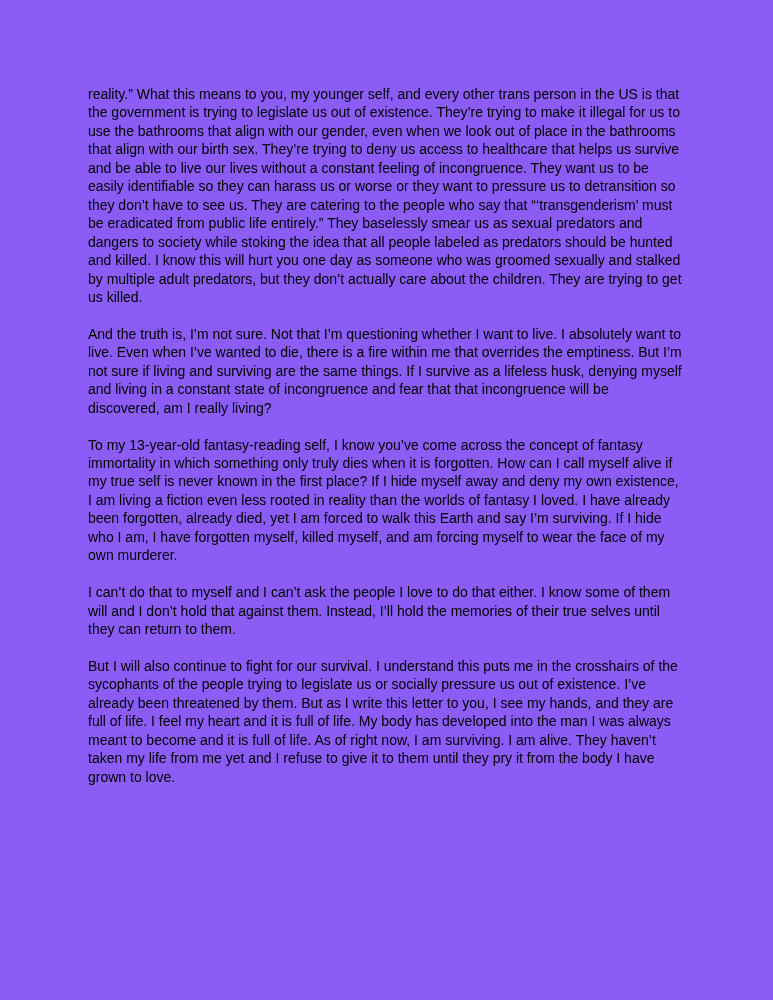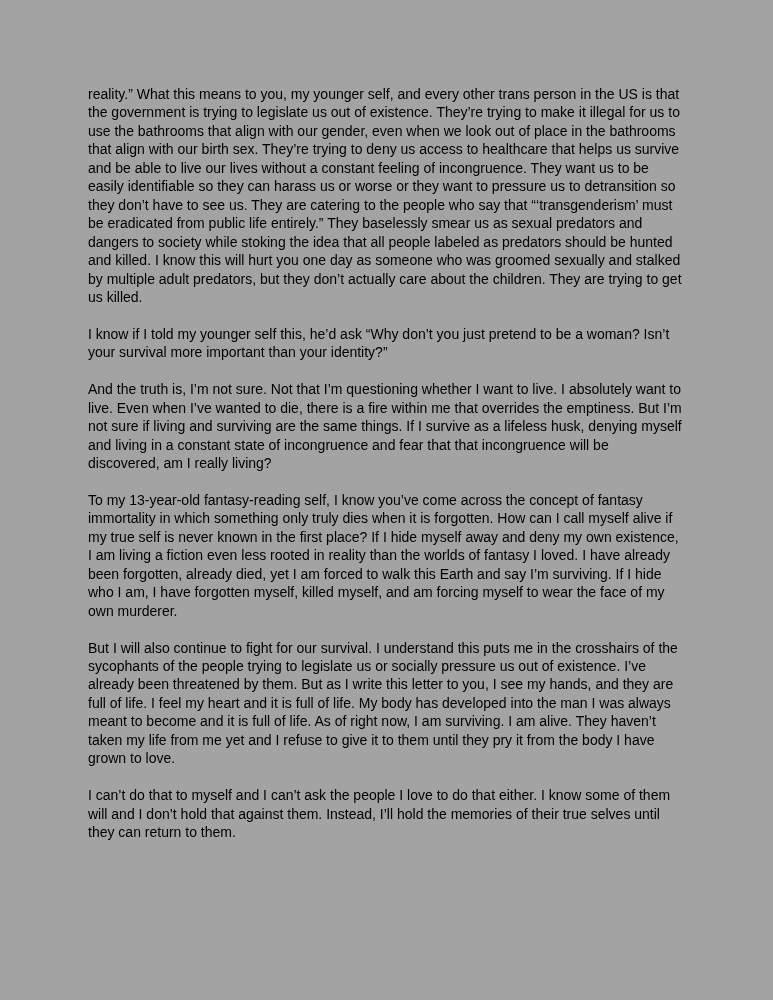--- a/index.html
+++ b/index.html
@@ -4,21 +4,21 @@
 <style>
   html, body {
     margin: 0;
     padding: 0;
     background: #ffffff;
   }
   .page {
     position: relative;
     width: 773px;
     height: 1000px;
-    background: #a3a3a3;
+    background: #8b5cf6;
     overflow: hidden;
   }
   .text-block {
     position: absolute;
     left: 88px;
     top: 85px;
     width: 599px;
     font-family: "Liberation Sans", sans-serif;
     font-size: 14px;
     line-height: 18.45px;
@@ -43,38 +43,36 @@
 use the bathrooms that align with our gender, even when we look out of place in the bathrooms
 that align with our birth sex. They’re trying to deny us access to healthcare that helps us survive
 and be able to live our lives without a constant feeling of incongruence. They want us to be
 easily identifiable so they can harass us or worse or they want to pressure us to detransition so
 they don’t have to see us. They are catering to the people who say that “‘transgenderism’ must
 be eradicated from public life entirely.” They baselessly smear us as sexual predators and
 dangers to society while stoking the idea that all people labeled as predators should be hunted
 and killed. I know this will hurt you one day as someone who was groomed sexually and stalked
 by multiple adult predators, but they don’t actually care about the children. They are trying to get
 us killed.</p>
-    <p>I know if I told my younger self this, he’d ask “Why don’t you just pretend to be a woman? Isn’t
-your survival more important than your identity?”</p>
     <p>And the truth is, I’m not sure. Not that I’m questioning whether I want to live. I absolutely want to
 live. Even when I’ve wanted to die, there is a fire within me that overrides the emptiness. But I’m
 not sure if living and surviving are the same things. If I survive as a lifeless husk, denying myself
 and living in a constant state of incongruence and fear that that incongruence will be
 discovered, am I really living?</p>
     <p>To my 13-year-old fantasy-reading self, I know you’ve come across the concept of fantasy
 immortality in which something only truly dies when it is forgotten. How can I call myself alive if
 my true self is never known in the first place? If I hide myself away and deny my own existence,
 I am living a fiction even less rooted in reality than the worlds of fantasy I loved. I have already
 been forgotten, already died, yet I am forced to walk this Earth and say I’m surviving. If I hide
 who I am, I have forgotten myself, killed myself, and am forcing myself to wear the face of my
 own murderer.</p>
+    <p>I can’t do that to myself and I can’t ask the people I love to do that either. I know some of them
+will and I don’t hold that against them. Instead, I’ll hold the memories of their true selves until
+they can return to them.</p>
     <p>But I will also continue to fight for our survival. I understand this puts me in the crosshairs of the
 sycophants of the people trying to legislate us or socially pressure us out of existence. I’ve
 already been threatened by them. But as I write this letter to you, I see my hands, and they are
 full of life. I feel my heart and it is full of life. My body has developed into the man I was always
 meant to become and it is full of life. As of right now, I am surviving. I am alive. They haven’t
 taken my life from me yet and I refuse to give it to them until they pry it from the body I have
 grown to love.</p>
-    <p>I can’t do that to myself and I can’t ask the people I love to do that either. I know some of them
-will and I don’t hold that against them. Instead, I’ll hold the memories of their true selves until
-they can return to them.</p>
   </div>
 </div>
 
 </body></html>

